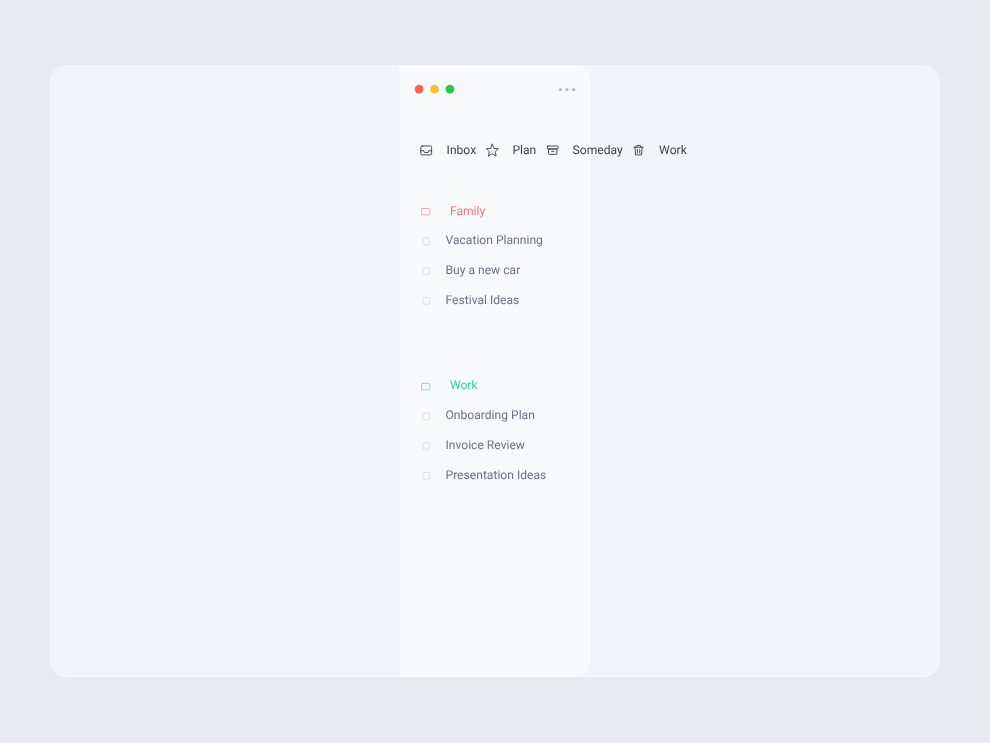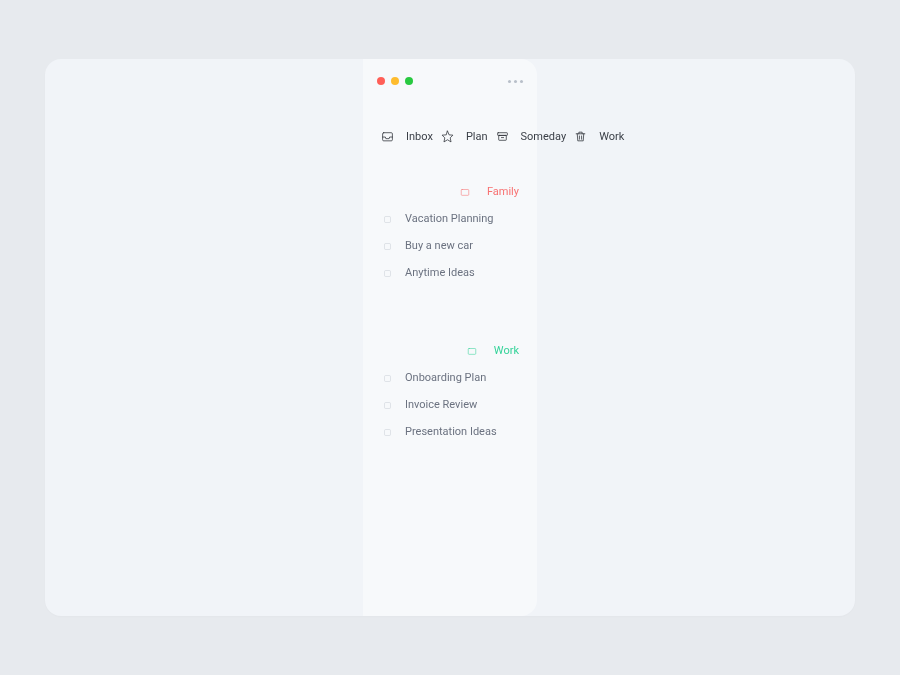--- a/index.html
+++ b/index.html
@@ -126,21 +126,20 @@
       color: #6b7280;
     }
     
     .project-header {
       display: flex;
       align-items: center;
       gap: 16px;
       padding: 7px 4px;
       cursor: pointer;
       font-size: 11px;
-      justify-content: flex-end;
     }
     
     .project-header.family {
       color: #f87171;
     }
     
     .project-header.work {
       color: #34d399;
       margin-top: 23px;
     }
@@ -283,21 +282,21 @@
       </span>
       <span>Buy a new car</span>
     </div>
 
     <div class="project-item">
       <span class="sub-icon">
         <svg viewBox="0 0 24 24">
             <rect x="4" y="4" width="16" height="16" rx="3"></rect>
           </svg>
       </span>
-      <span>Anytime Ideas</span>
+      <span>Festival Ideas</span>
     </div>
 
     <div class="section-divider"></div>
 
     <div class="project-header work">
       <span class="project-icon">
         <svg viewBox="0 0 24 24">
             <rect x="3" y="6" width="18" height="14" rx="2"></rect>
           </svg>
       </span>

